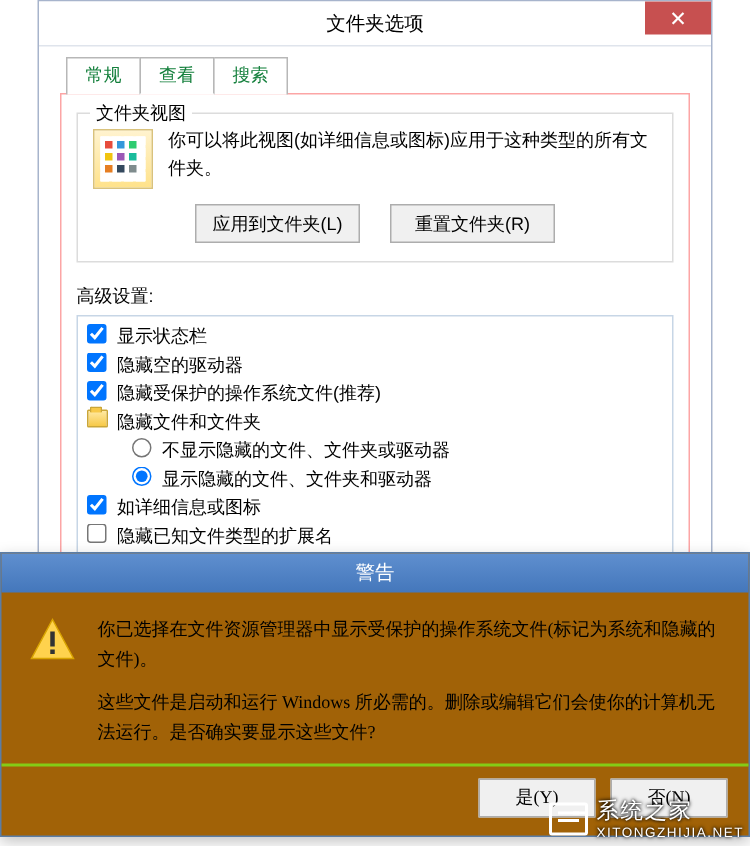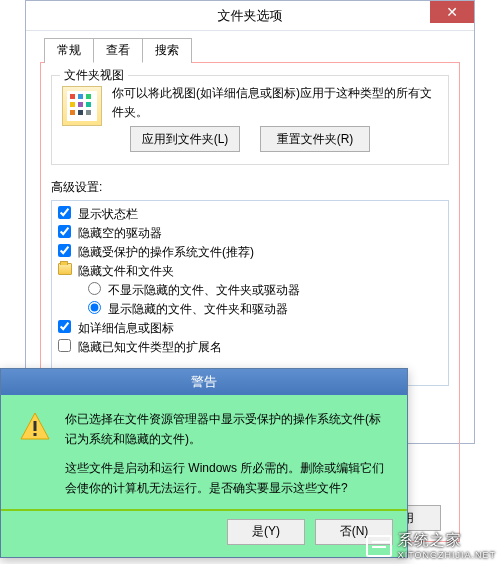--- a/index.html
+++ b/index.html
@@ -48,21 +48,21 @@
   }
   .tab {
     border: 1px solid #b7b7b7;
     border-bottom: none;
     padding: 3px 12px;
     background: #fff;
     font-size: 12px;
     margin-right: -1px;
     position: relative;
     top: 1px;
-    color: #000000;
+    color: #15803d;
   }
   .tab.active {
     background: #fff;
     z-index: 3;
     border-bottom: 1px solid #fff;
   }
   .tab-body {
     border: 1px solid #fca5a5;
     margin: 0 14px 0 14px;
     padding: 12px 10px 10px 10px;
@@ -112,20 +112,21 @@
     width: 5px; height: 5px; background:#e74c3c; box-shadow:
       8px 0 0 #3498db, 16px 0 0 #2ecc71,
       0 8px 0 #f1c40f, 8px 8px 0 #9b59b6, 16px 8px 0 #1abc9c,
       0 16px 0 #e67e22, 8px 16px 0 #34495e, 16px 16px 0 #7f8c8d;
   }
   .view-text { flex: 1; line-height: 1.6; }
   .btn-row {
     display: flex;
     gap: 20px;
     justify-content: center;
+    margin-top: 10px;
   }
   button.std {
     min-width: 110px;
     height: 26px;
     background: #f0f0f0;
     border: 1px solid #adadad;
     font-size: 12px;
     font-family: inherit;
     padding: 0 10px;
     cursor: pointer;
@@ -169,25 +170,26 @@
     left: 0; right: 0; bottom: 10px;
     display: flex; gap: 8px;
     justify-content: flex-end;
     padding-right: 18px;
   }
 
   
   .warning {
     position: absolute;
     left: 0; top: 368px;
-    width: 408px;
-    background: #86efac;
+    width: 500px;
+    background: #a16207;
     border: 1px solid #5b7da5;
     box-shadow: 0 3px 10px rgba(0,0,0,0.25);
     z-index: 10;
+    font-family: Liberation Serif, serif;
   }
   .warning .wtitle {
     background: linear-gradient(#5f8fcf,#4477bb);
     color: #fff;
     text-align: center;
     height: 26px;
     line-height: 26px;
     font-size: 13px;
   }
   .warning .wbody {

